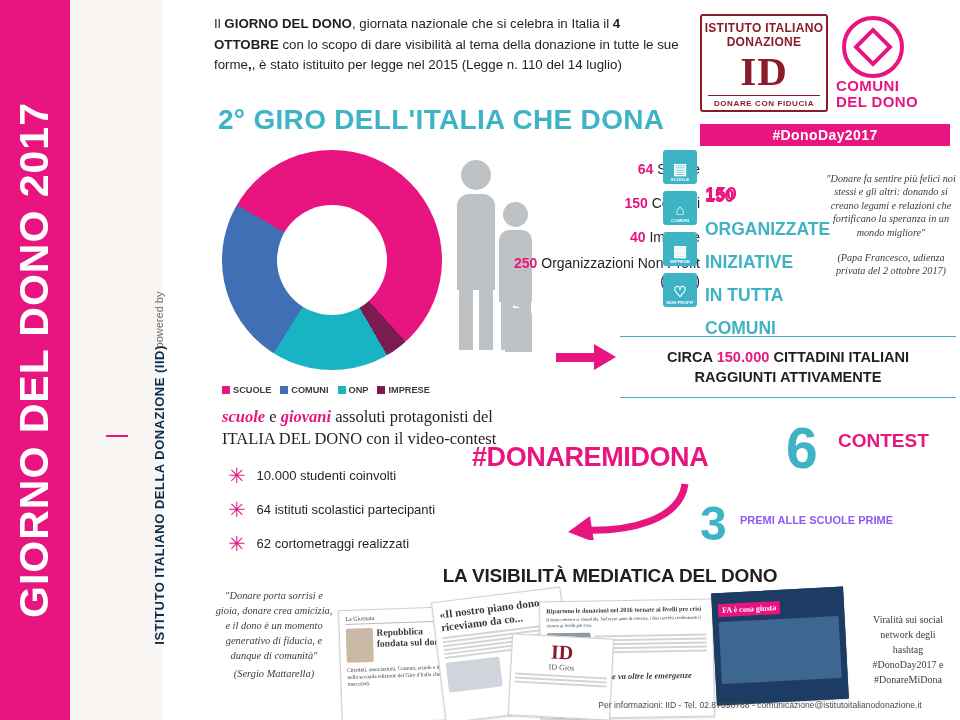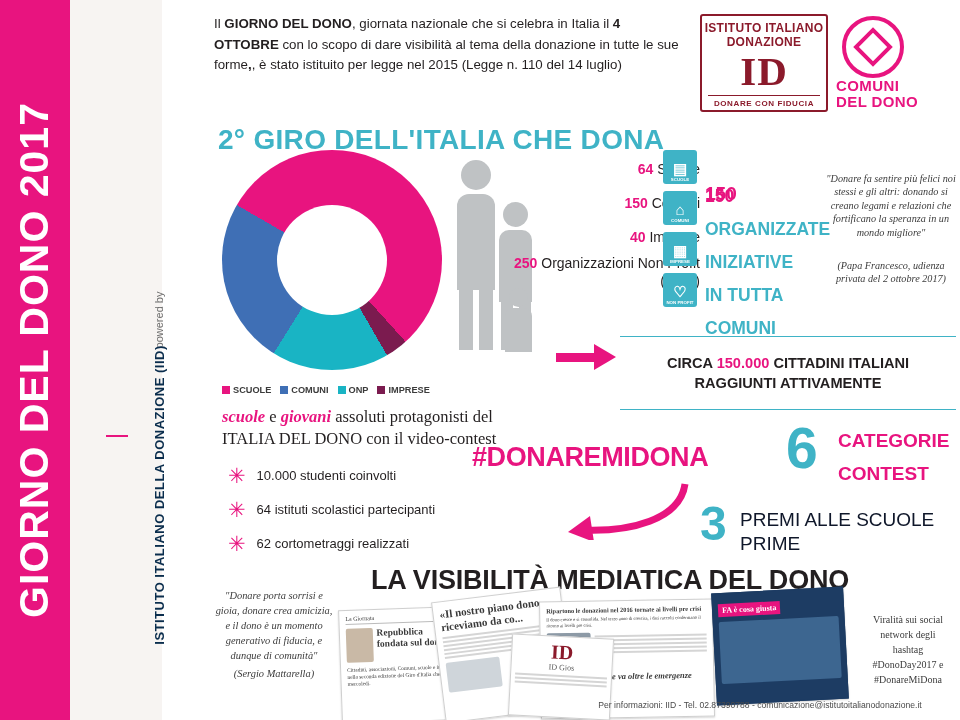--- a/index.html
+++ b/index.html
@@ -88,21 +88,21 @@
   }
   .hashbar{
     position:absolute;left:700px;top:124px;width:250px;height:22px;
     background:#e8147f;color:#fff;font-size:14px;font-weight:bold;
     display:flex;align-items:center;justify-content:center;letter-spacing:.4px;
   }
 
   
   .headline{
     position:absolute;left:218px;top:104px;width:480px;
-    color:#3fb3c6;font-size:28px;font-weight:bold;letter-spacing:.3px;margin-top:20px;
+    color:#3fb3c6;font-size:28px;font-weight:bold;letter-spacing:.3px;
   }
 
   
   .donutwrap{position:absolute;left:222px;top:150px;width:230px;height:230px;}
   .donut{
     width:220px;height:220px;border-radius:50%;
     background:conic-gradient(
       #e8147f 0deg 138deg,
       #7b1b4f 138deg 150deg,
       #19b4c4 150deg 212deg,
@@ -153,21 +153,21 @@
   }
 
   
   .arrow1{position:absolute;left:556px;top:344px;width:62px;height:26px;}
   .arrow1 .shaft{position:absolute;left:0;top:9px;width:40px;height:9px;background:#e8147f;}
   .arrow1 .head{position:absolute;left:38px;top:0;width:0;height:0;
     border-top:13px solid transparent;border-bottom:13px solid transparent;border-left:22px solid #e8147f;}
   .circa{
     position:absolute;left:620px;top:336px;width:336px;
     border-top:1.5px solid #3fb3c6;border-bottom:1.5px solid #3fb3c6;
-    padding:16px 0;text-align:center;font-size:14.6px;font-weight:bold;line-height:20px;
+    padding:10px 0;text-align:center;font-size:14.6px;font-weight:bold;line-height:20px;
   }
   .circa .hl{color:#e8147f;}
 
   
   .scuoleline{
     position:absolute;left:222px;top:406px;width:430px;
     font-family:"Liberation Serif",serif;font-size:16.5px;line-height:22px;color:#231f20;
   }
   .scuoleline .em{color:#e8147f;font-style:italic;font-weight:bold;}
   .bullets{position:absolute;left:228px;top:458px;width:300px;font-size:13px;}
@@ -178,26 +178,26 @@
   .hashbig{
     position:absolute;left:472px;top:442px;width:300px;
     color:#e8147f;font-size:27px;font-weight:bold;letter-spacing:-.4px;
   }
   .arrow2{position:absolute;left:560px;top:480px;width:130px;height:60px;}
 
   
   .six{position:absolute;left:786px;top:420px;color:#3fb3c6;font-size:57px;font-weight:bold;line-height:57px;}
   .sixtxt{position:absolute;left:838px;top:424px;color:#e8147f;font-size:19px;font-weight:bold;line-height:33px;}
   .three{position:absolute;left:700px;top:500px;color:#3fb3c6;font-size:48px;font-weight:bold;line-height:48px;}
-  .threetxt{position:absolute;left:740px;top:508px;width:220px;color:#0f172a;font-size:19px;font-weight:normal;line-height:24px;}
+  .threetxt{position:absolute;left:740px;top:508px;width:220px;color:#8b5cf6;font-size:11px;font-weight:bold;line-height:24px;}
 
   
   .vistitle{
     position:absolute;left:330px;top:565px;width:560px;text-align:center;
-    font-size:27px;font-weight:bold;color:#231f20;letter-spacing:-.2px;
+    font-size:19px;font-weight:bold;color:#231f20;letter-spacing:-.2px;
   }
 
   
   .matta{
     position:absolute;left:214px;top:588px;width:120px;
     font-family:"Liberation Serif",serif;font-style:italic;font-size:10.4px;
     line-height:15px;color:#3b3b3b;text-align:center;
   }
 
   
@@ -244,20 +244,21 @@
       <div class="sub">DONARE CON FIDUCIA</div>
     </div>
     <div class="gdlogo">
       <div class="gdmark"></div>
       <div class="gdtext">
         <div>COMUNI</div>
         <div>DEL DONO</div>
       </div>
     </div>
   </div>
+  <div class="hashbar">#DonoDay2017</div>
 
   <div class="headline">2° GIRO DELL'ITALIA CHE DONA</div>
 
   <div class="donutwrap">
     <div class="donut"></div>
   </div>
   <div class="legend">
     <div class="it">
         <span class="k" style="background:#e8147f"></span>
         <span>SCUOLE</span>
@@ -319,21 +320,21 @@
     <div class="hl">150</div>
     <div>ORGANIZZATE</div>
     <div>INIZIATIVE</div>
     <div>IN TUTTA COMUNI</div>
   </div>
   <div class="iniz" style="top:180px;left:705px;height:0;overflow:visible;"></div>
   <div style="position:absolute;left:705px;top:183px;width:130px;color:#e8147f;font-size:19px;font-weight:bold;">150</div>
 
   <div class="papa">
     <div>"Donare fa sentire più felici noi stessi e gli altri: donando si creano legami e relazioni che fortificano la speranza in un mondo migliore"</div>
-    <div style="margin-top:20px;">(Papa Francesco, udienza privata del 2 ottobre 2017)</div>
+    <div style="margin-top:12px;">(Papa Francesco, udienza privata del 2 ottobre 2017)</div>
   </div>
 
   <div class="arrow1">
       <div class="shaft"></div>
       <div class="head"></div>
     </div>
   <div class="circa">
     <div><span>CIRCA </span><span class="hl">150.000</span><span> CITTADINI ITALIANI</span></div>
     <div>RAGGIUNTI ATTIVAMENTE</div>
   </div>
@@ -358,21 +359,20 @@
   </div>
 
   <div class="hashbig">#DONAREMIDONA</div>
   <svg class="arrow2" viewBox="0 0 130 60">
     <path d="M125 4 C120 40, 70 52, 22 50" stroke="#e8147f" stroke-width="7" fill="none"></path>
     <polygon points="30,36 8,52 34,62" fill="#e8147f"></polygon>
   </svg>
 
   <div class="six">6</div>
   <div class="sixtxt">
-    <div>CATEGORIE</div>
     <div>CONTEST</div>
   </div>
   <div class="three">3</div>
   <div class="threetxt">
     <div>PREMI ALLE SCUOLE PRIME</div>
   </div>
 
   <div class="vistitle">LA VISIBILITÀ MEDIATICA DEL DONO</div>
 
   <div class="matta">

